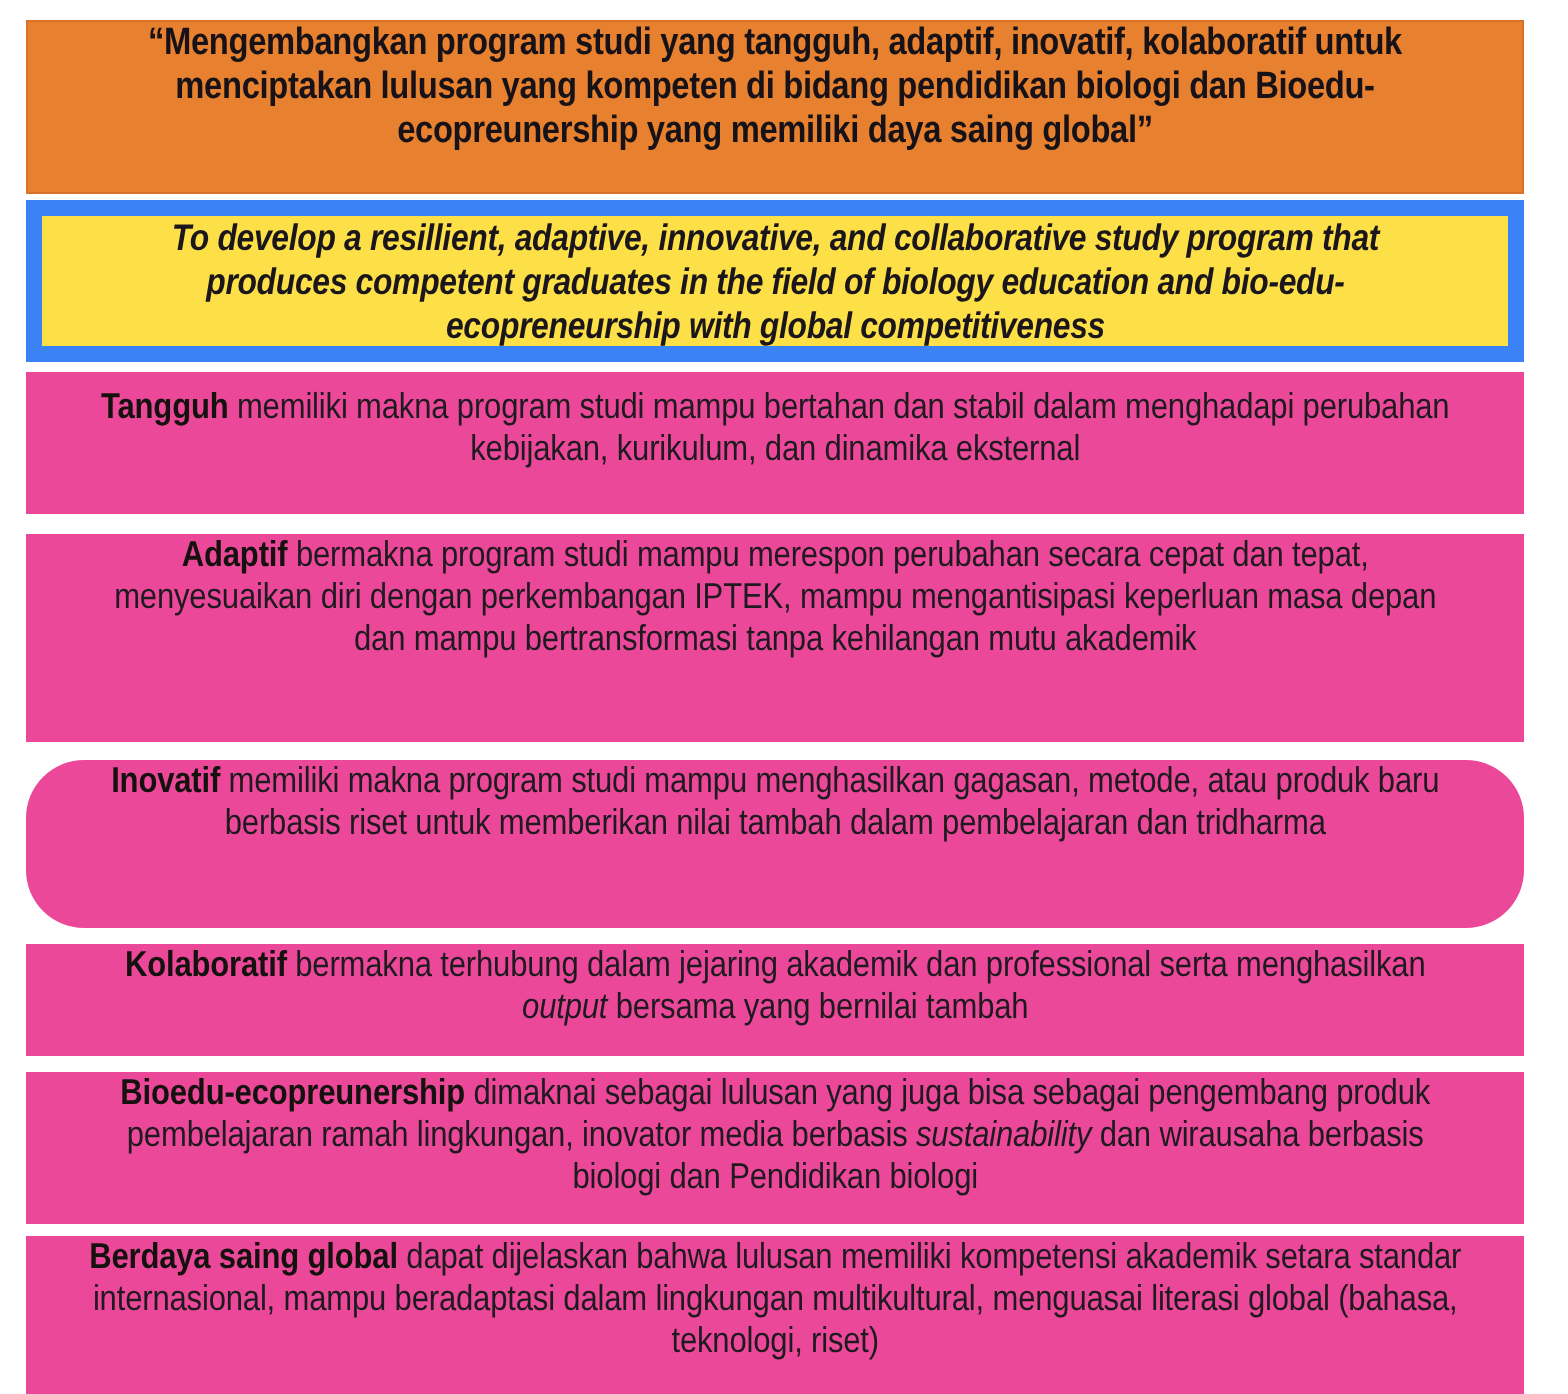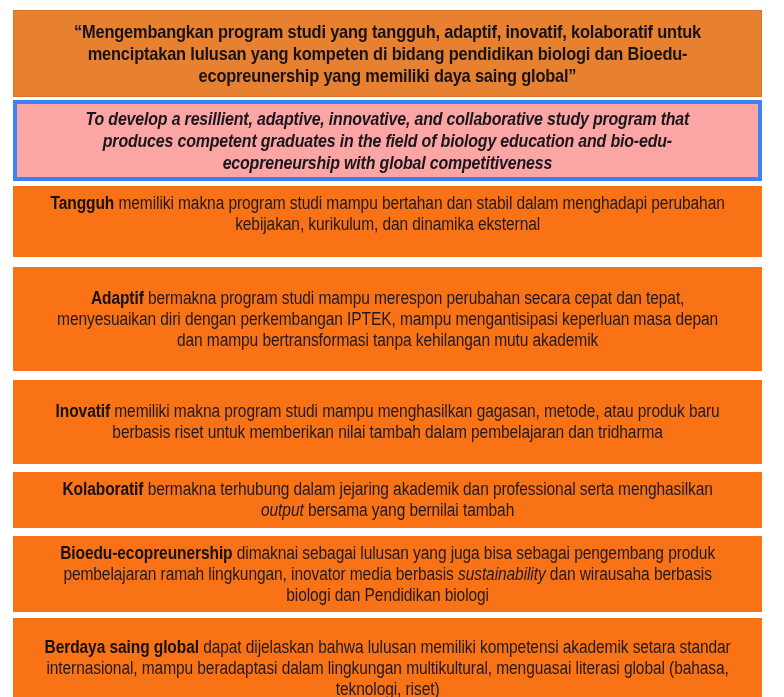--- a/index.html
+++ b/index.html
@@ -14,21 +14,20 @@
     height: 697px;
     box-sizing: border-box;
     padding: 10px 22px 0 13px;
     background: #ffffff;
     overflow: hidden;
   }
   .box {
     box-sizing: border-box;
     width: 100%;
     display: flex;
-    align-items: center;
     justify-content: center;
     overflow: hidden;
   }
   .box p {
     margin: 0;
     text-align: center;
     flex: 0 0 auto;
     width: 116%;
     transform: scaleX(0.862);
     transform-origin: 50% 50%;
@@ -43,49 +42,49 @@
   }
   .vision-id p {
     font-weight: 700;
     font-size: 19px;
     line-height: 22px;
     letter-spacing: -0.2px;
     color: #161218;
   }
   
   .vision-en {
-    background: #fca5a5;
-    border: 4px solid #3b82f6;
+    background: #fde047;
+    border: 8px solid #3b82f6;
     height: 81px;
     margin-bottom: 5px;
     padding: 0 40px;
   }
   .vision-en p {
     font-weight: 700;
     font-style: italic;
     font-size: 18.5px;
     line-height: 22px;
     letter-spacing: -0.2px;
     color: #1a161b;
   }
   
   .def {
-    background: #f97316;
+    background: #ec4899;
     padding: 0 30px;
   }
   .def p {
     font-size: 18px;
     line-height: 21px;
     letter-spacing: -0.1px;
   }
   .def b { font-weight: 700; color: #15110f; }
   .def i { font-style: italic; }
   .b3 { height: 71px; margin-bottom: 10px; align-items: flex-start; padding-top: 7px; }
   .b4 { height: 104px; margin-bottom: 9px; }
-  .b5 { height: 84px; margin-bottom: 8px; }
+  .b5 { height: 84px; margin-bottom: 8px; border-radius: 29px; }
   .b6 { height: 56px; margin-bottom: 8px; }
   .b7 { height: 76px; margin-bottom: 6px; }
   .b8 { height: 100px; }
 </style>
 </head>
 <body>
 
 <div class="slide">
 
   <div class="box vision-id">

